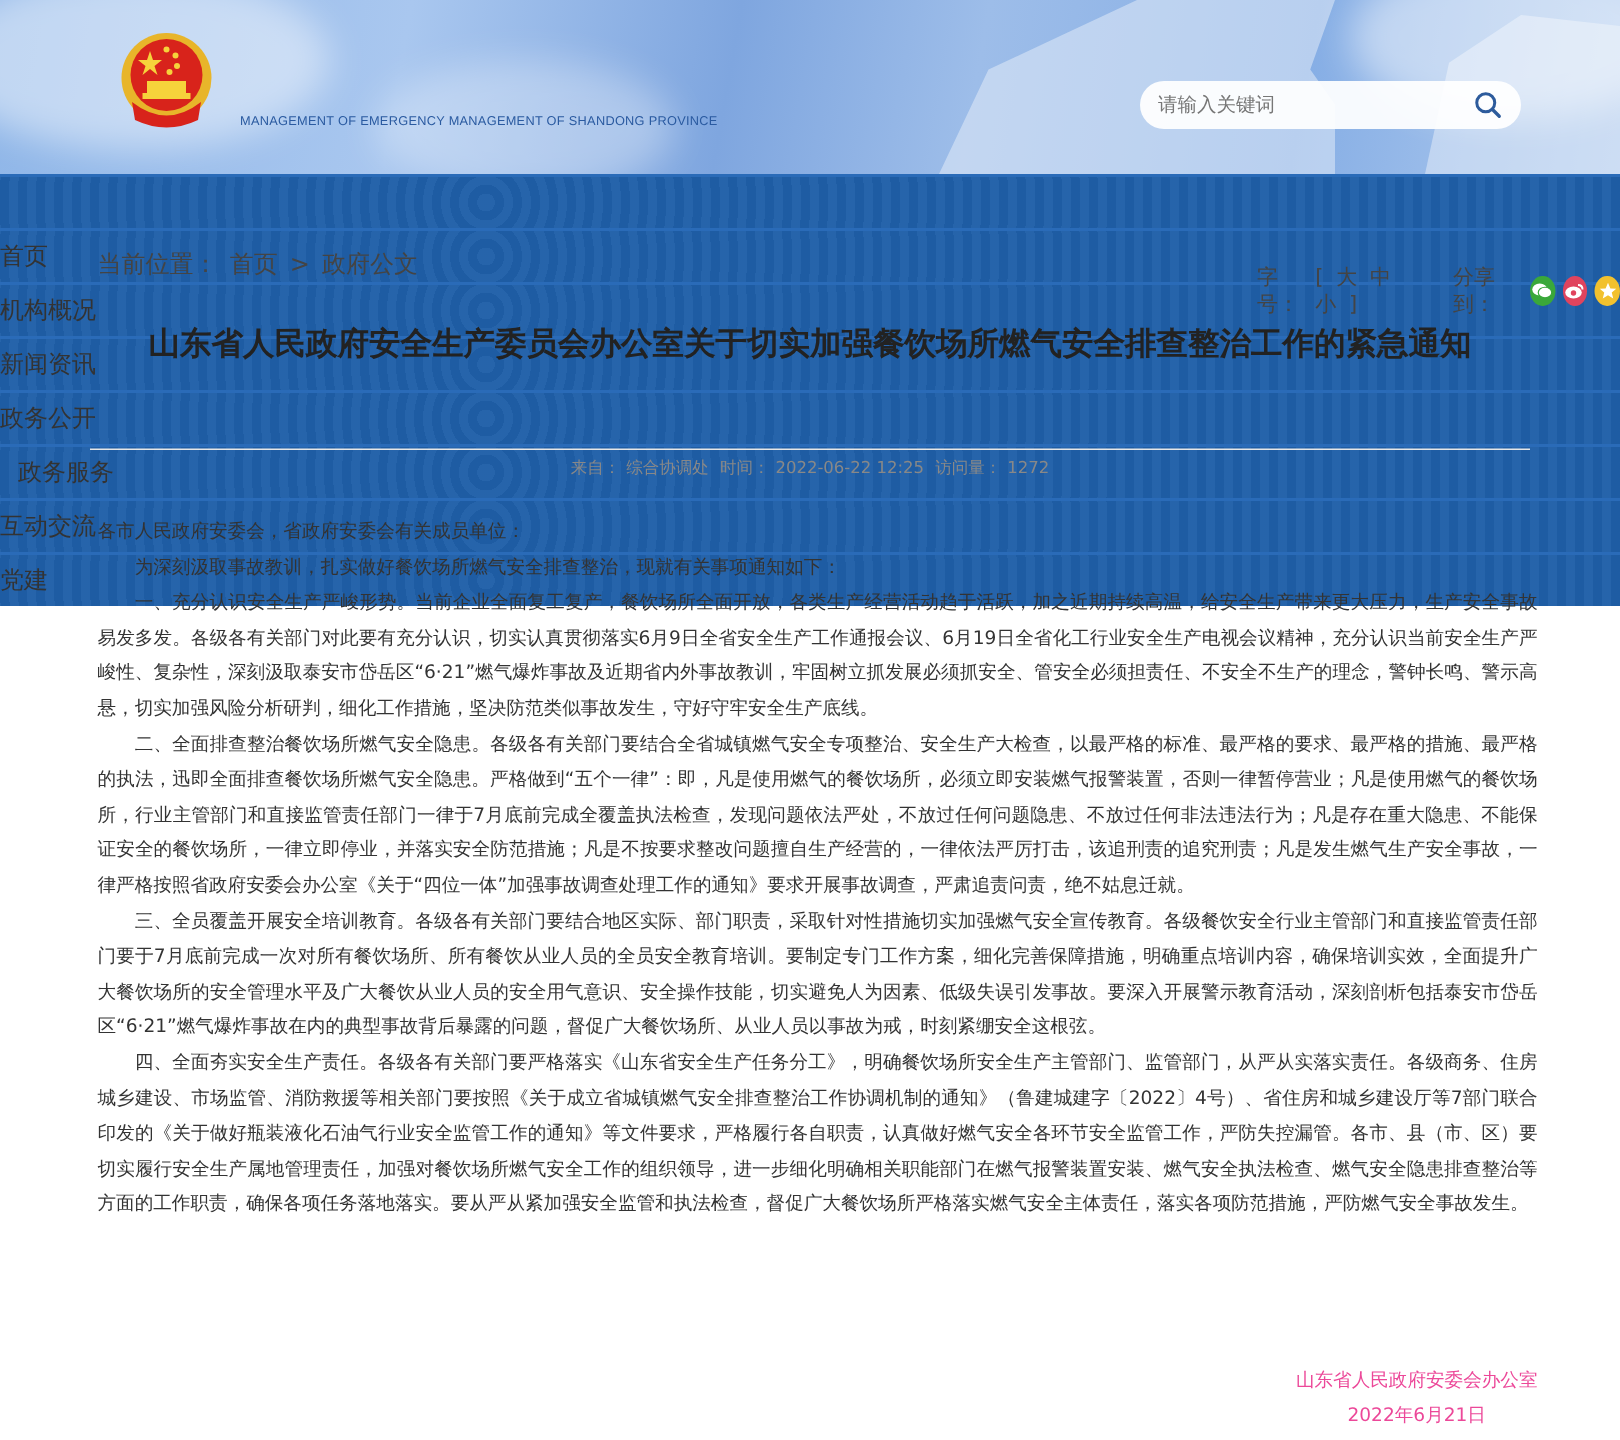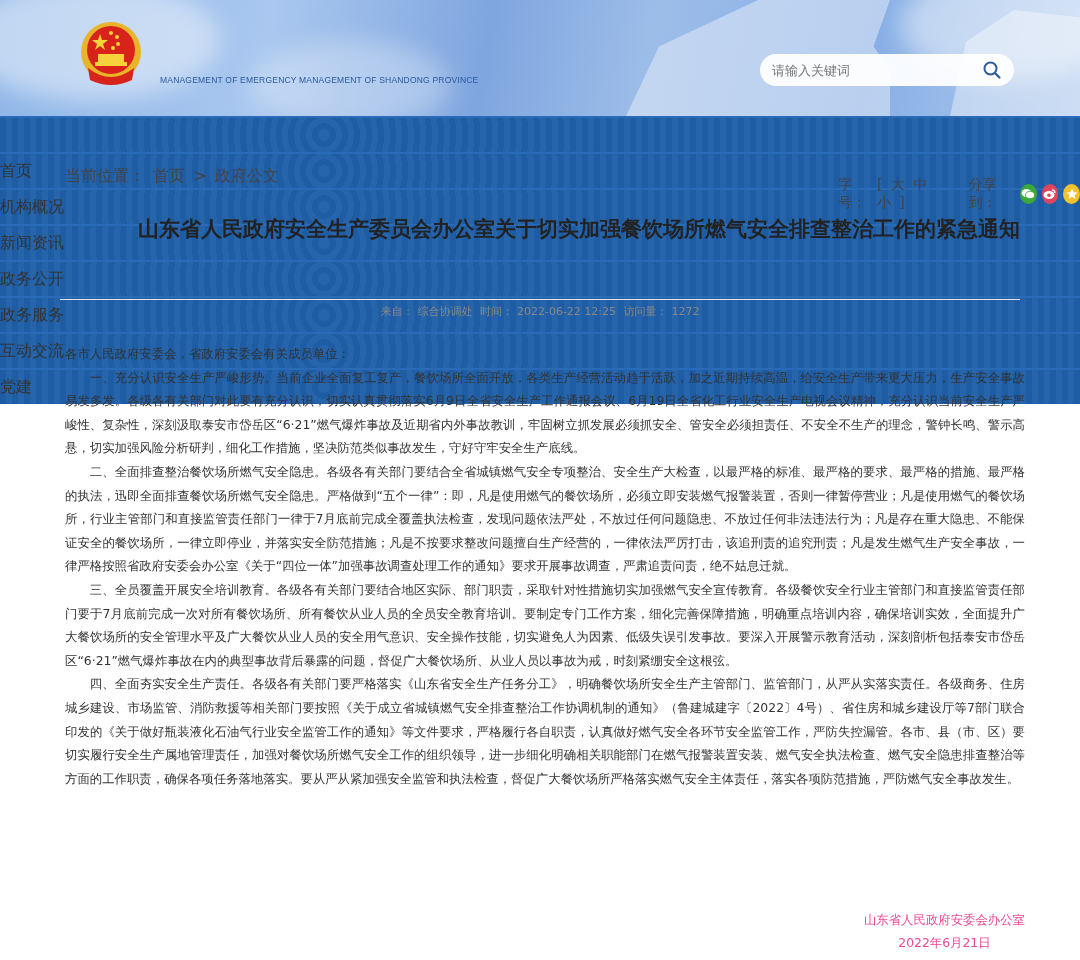--- a/index.html
+++ b/index.html
@@ -46,21 +46,21 @@
   .crumb span { margin-right: 3px; }
   .tools {
     position: absolute; left: 798px; top: 176px; font-size: 14px; color: #444;
     display: flex; align-items: center; margin-left: 40px;
   }
   .tools .fs { margin-left: 4px; letter-spacing: 2px; }
   .tools .share-lbl { margin-left: 18px; }
   .share-ico { width: 20px; height: 20px; border-radius: 50%; margin-left: 5px; display: inline-flex; align-items: center; justify-content: center; }
 
   .title {
-    position: absolute; left: 60px; top: 212px; width: 960px; text-align: right;
+    position: absolute; left: 60px; top: 212px; width: 960px; text-align: center;
     font-size: 21px; font-weight: bold; color: #222; line-height: 34px;
   }
   .meta-line { position: absolute; left: 60px; top: 299px; width: 960px; height: 1px; background: #e6e6e6; }
   .meta {
     position: absolute; left: 0; top: 304px; width: 1080px; text-align: center;
     font-size: 11px; color: #888;
   }
   .meta span { margin: 0 2px; }
 
   .body {
@@ -109,21 +109,21 @@
       </svg>
     </span>
   </div>
 </div>
 
 <div class="nav"></div>
 <span class="nav item" style="left:117px;">首页</span>
 <span class="nav item" style="left:237px;">机构概况</span>
 <span class="nav item" style="left:372px;">新闻资讯</span>
 <span class="nav item" style="left:507px;">政务公开</span>
-<span class="nav item" style="left:643px;">政务服务</span>
+<span class="nav item" style="left:643px;padding-left:12px;">政务服务</span>
 <span class="nav item" style="left:780px;">互动交流</span>
 <span class="nav item" style="left:930px;">党建</span>
 
 <div class="crumb">
   <span>当前位置：</span>
   <span>首页</span>
   <span>&gt;</span>
   <span>政府公文</span>
 </div>
 
@@ -154,20 +154,21 @@
 <div class="title">山东省人民政府安全生产委员会办公室关于切实加强餐饮场所燃气安全排查整治工作的紧急通知</div>
 <div class="meta-line"></div>
 <div class="meta">
   <span>来自：</span><span>综合协调处</span>
   <span>时间：</span><span>2022-06-22 12:25</span>
   <span>访问量：</span><span>1272</span>
 </div>
 
 <div class="body">
   <p class="noind">各市人民政府安委会，省政府安委会有关成员单位：</p>
+  <p>为深刻汲取事故教训，扎实做好餐饮场所燃气安全排查整治，现就有关事项通知如下：</p>
   <p>一、充分认识安全生产严峻形势。当前企业全面复工复产，餐饮场所全面开放，各类生产经营活动趋于活跃，加之近期持续高温，给安全生产带来更大压力，生产安全事故易发多发。各级各有关部门对此要有充分认识，切实认真贯彻落实6月9日全省安全生产工作通报会议、6月19日全省化工行业安全生产电视会议精神，充分认识当前安全生产严峻性、复杂性，深刻汲取泰安市岱岳区“6·21”燃气爆炸事故及近期省内外事故教训，牢固树立抓发展必须抓安全、管安全必须担责任、不安全不生产的理念，警钟长鸣、警示高悬，切实加强风险分析研判，细化工作措施，坚决防范类似事故发生，守好守牢安全生产底线。</p>
   <p>二、全面排查整治餐饮场所燃气安全隐患。各级各有关部门要结合全省城镇燃气安全专项整治、安全生产大检查，以最严格的标准、最严格的要求、最严格的措施、最严格的执法，迅即全面排查餐饮场所燃气安全隐患。严格做到“五个一律”：即，凡是使用燃气的餐饮场所，必须立即安装燃气报警装置，否则一律暂停营业；凡是使用燃气的餐饮场所，行业主管部门和直接监管责任部门一律于7月底前完成全覆盖执法检查，发现问题依法严处，不放过任何问题隐患、不放过任何非法违法行为；凡是存在重大隐患、不能保证安全的餐饮场所，一律立即停业，并落实安全防范措施；凡是不按要求整改问题擅自生产经营的，一律依法严厉打击，该追刑责的追究刑责；凡是发生燃气生产安全事故，一律严格按照省政府安委会办公室《关于“四位一体”加强事故调查处理工作的通知》要求开展事故调查，严肃追责问责，绝不姑息迁就。</p>
   <p>三、全员覆盖开展安全培训教育。各级各有关部门要结合地区实际、部门职责，采取针对性措施切实加强燃气安全宣传教育。各级餐饮安全行业主管部门和直接监管责任部门要于7月底前完成一次对所有餐饮场所、所有餐饮从业人员的全员安全教育培训。要制定专门工作方案，细化完善保障措施，明确重点培训内容，确保培训实效，全面提升广大餐饮场所的安全管理水平及广大餐饮从业人员的安全用气意识、安全操作技能，切实避免人为因素、低级失误引发事故。要深入开展警示教育活动，深刻剖析包括泰安市岱岳区“6·21”燃气爆炸事故在内的典型事故背后暴露的问题，督促广大餐饮场所、从业人员以事故为戒，时刻紧绷安全这根弦。</p>
   <p>四、全面夯实安全生产责任。各级各有关部门要严格落实《山东省安全生产任务分工》，明确餐饮场所安全生产主管部门、监管部门，从严从实落实责任。各级商务、住房城乡建设、市场监管、消防救援等相关部门要按照《关于成立省城镇燃气安全排查整治工作协调机制的通知》（鲁建城建字〔2022〕4号）、省住房和城乡建设厅等7部门联合印发的《关于做好瓶装液化石油气行业安全监管工作的通知》等文件要求，严格履行各自职责，认真做好燃气安全各环节安全监管工作，严防失控漏管。各市、县（市、区）要切实履行安全生产属地管理责任，加强对餐饮场所燃气安全工作的组织领导，进一步细化明确相关职能部门在燃气报警装置安装、燃气安全执法检查、燃气安全隐患排查整治等方面的工作职责，确保各项任务落地落实。要从严从紧加强安全监管和执法检查，督促广大餐饮场所严格落实燃气安全主体责任，落实各项防范措施，严防燃气安全事故发生。</p>
 </div>
 
 <div class="sign">
   <div>山东省人民政府安委会办公室</div>
   <div>2022年6月21日</div>
 </div>

